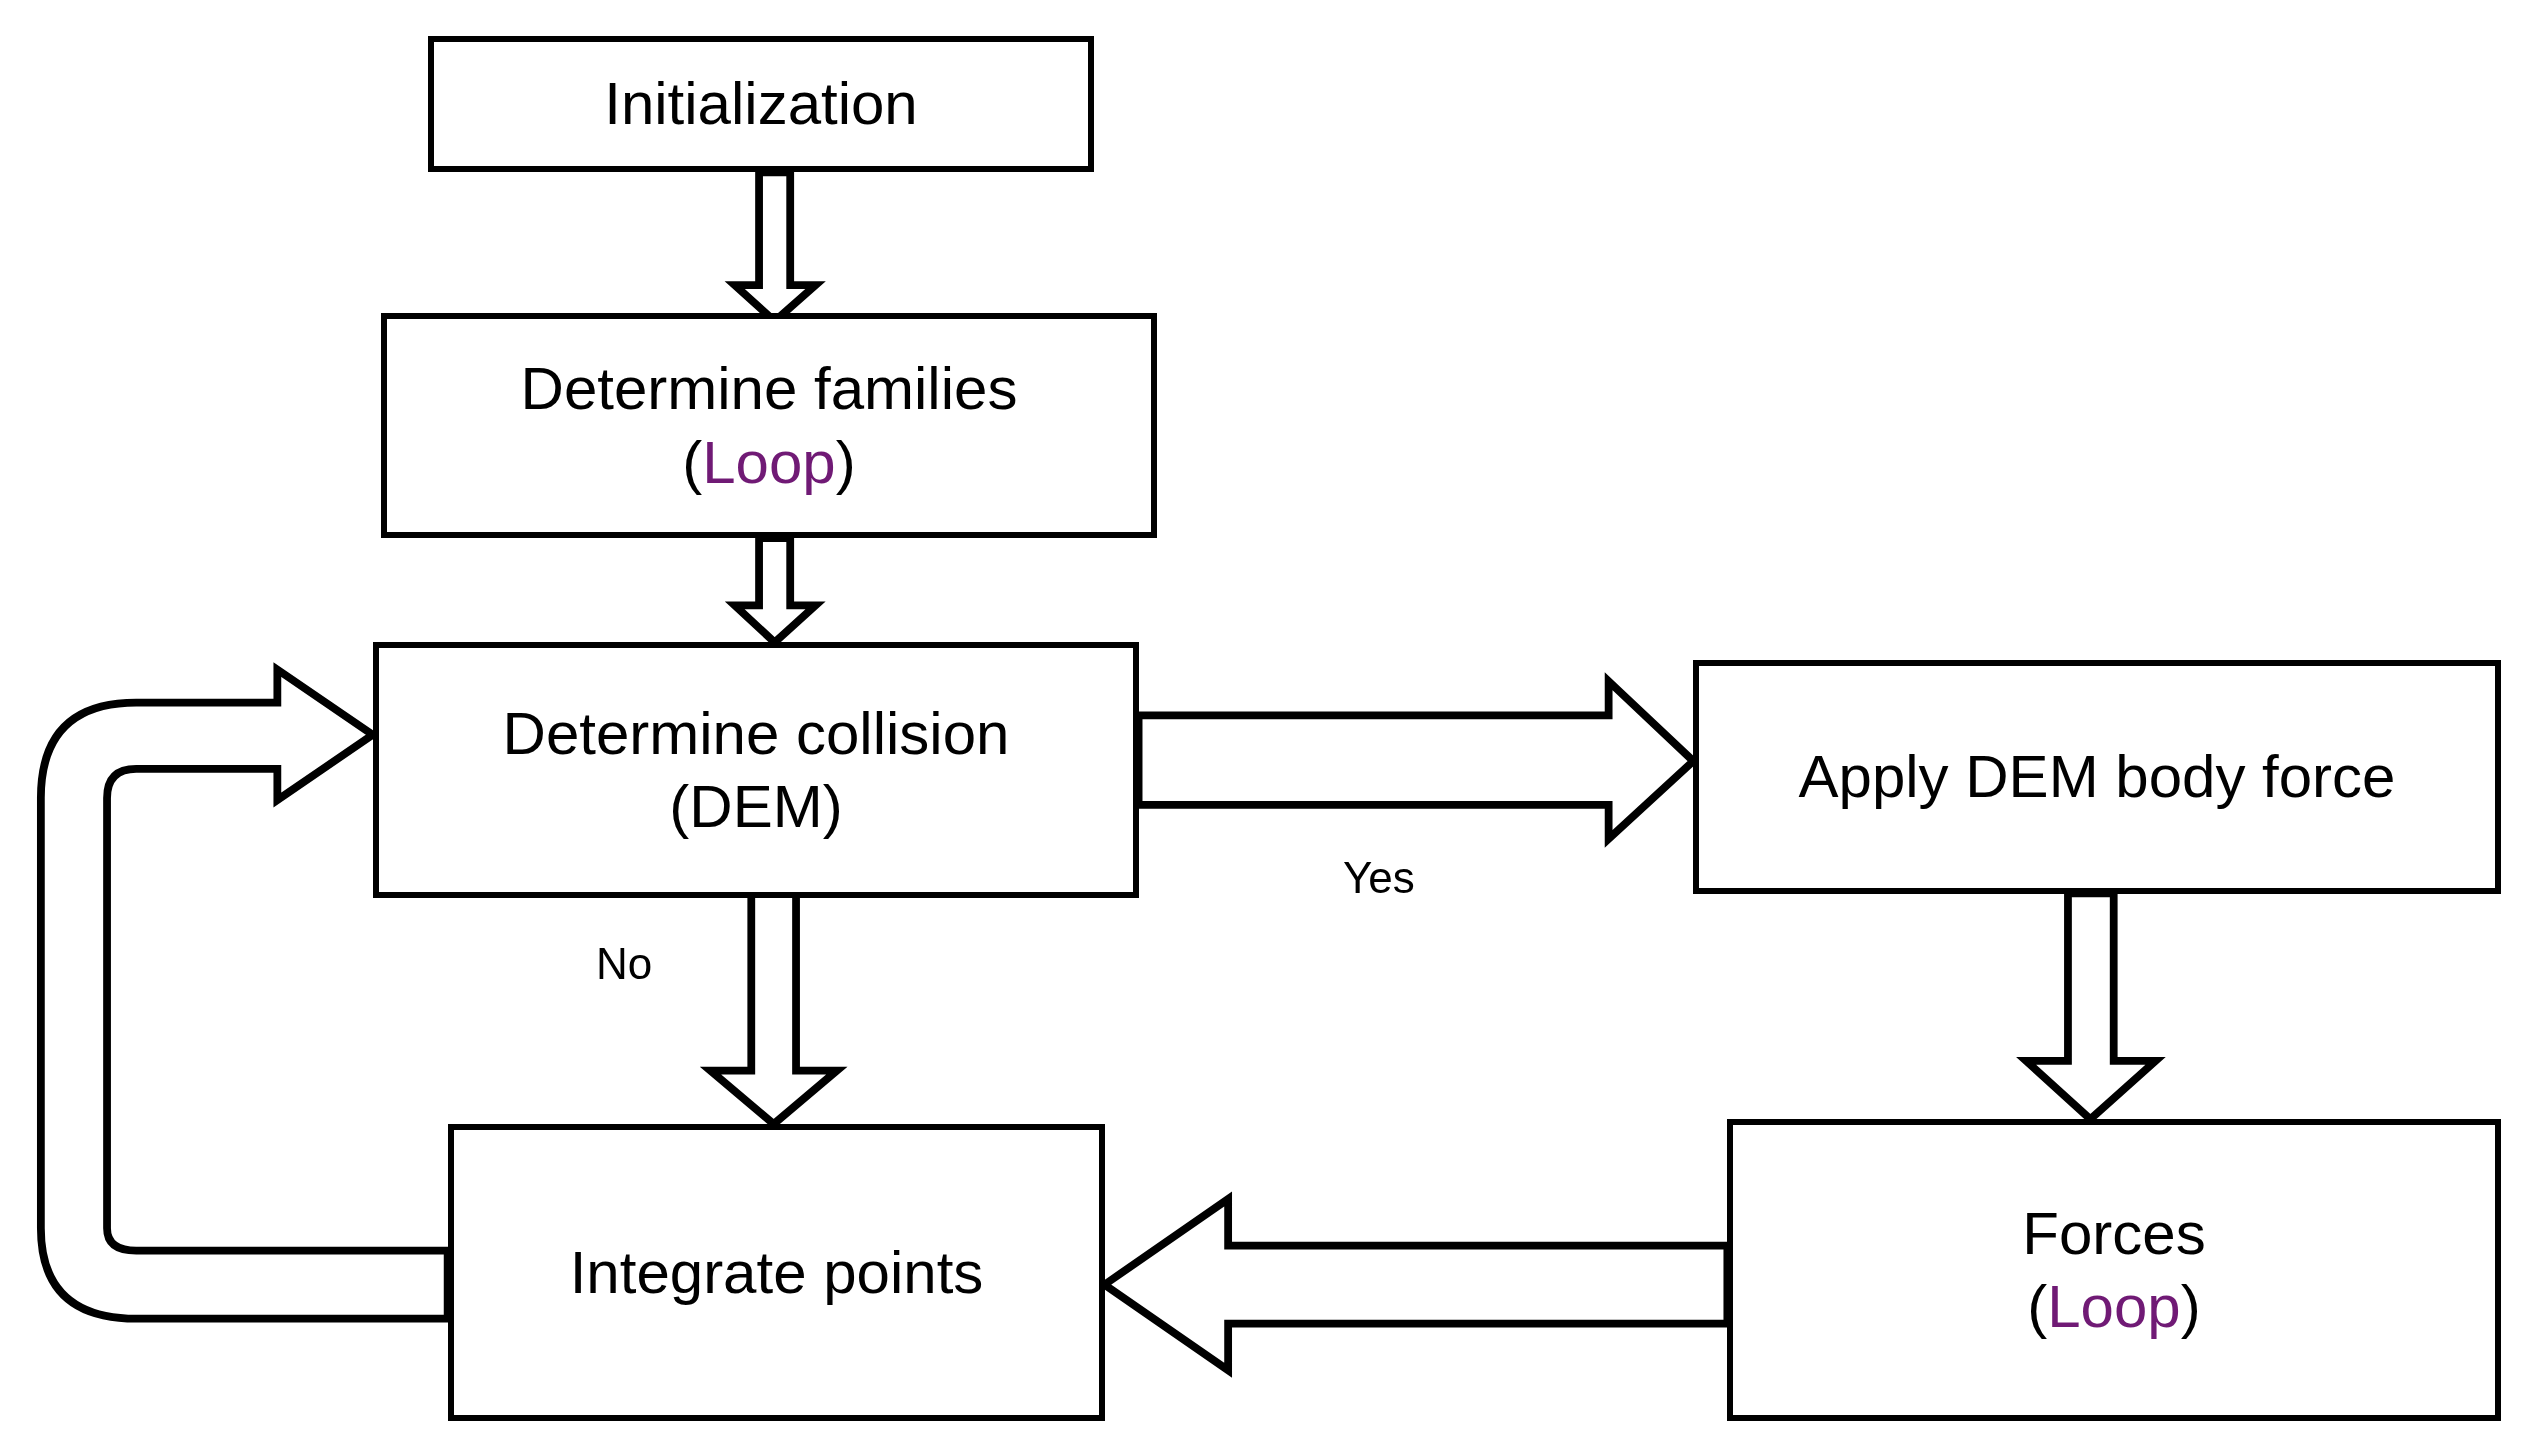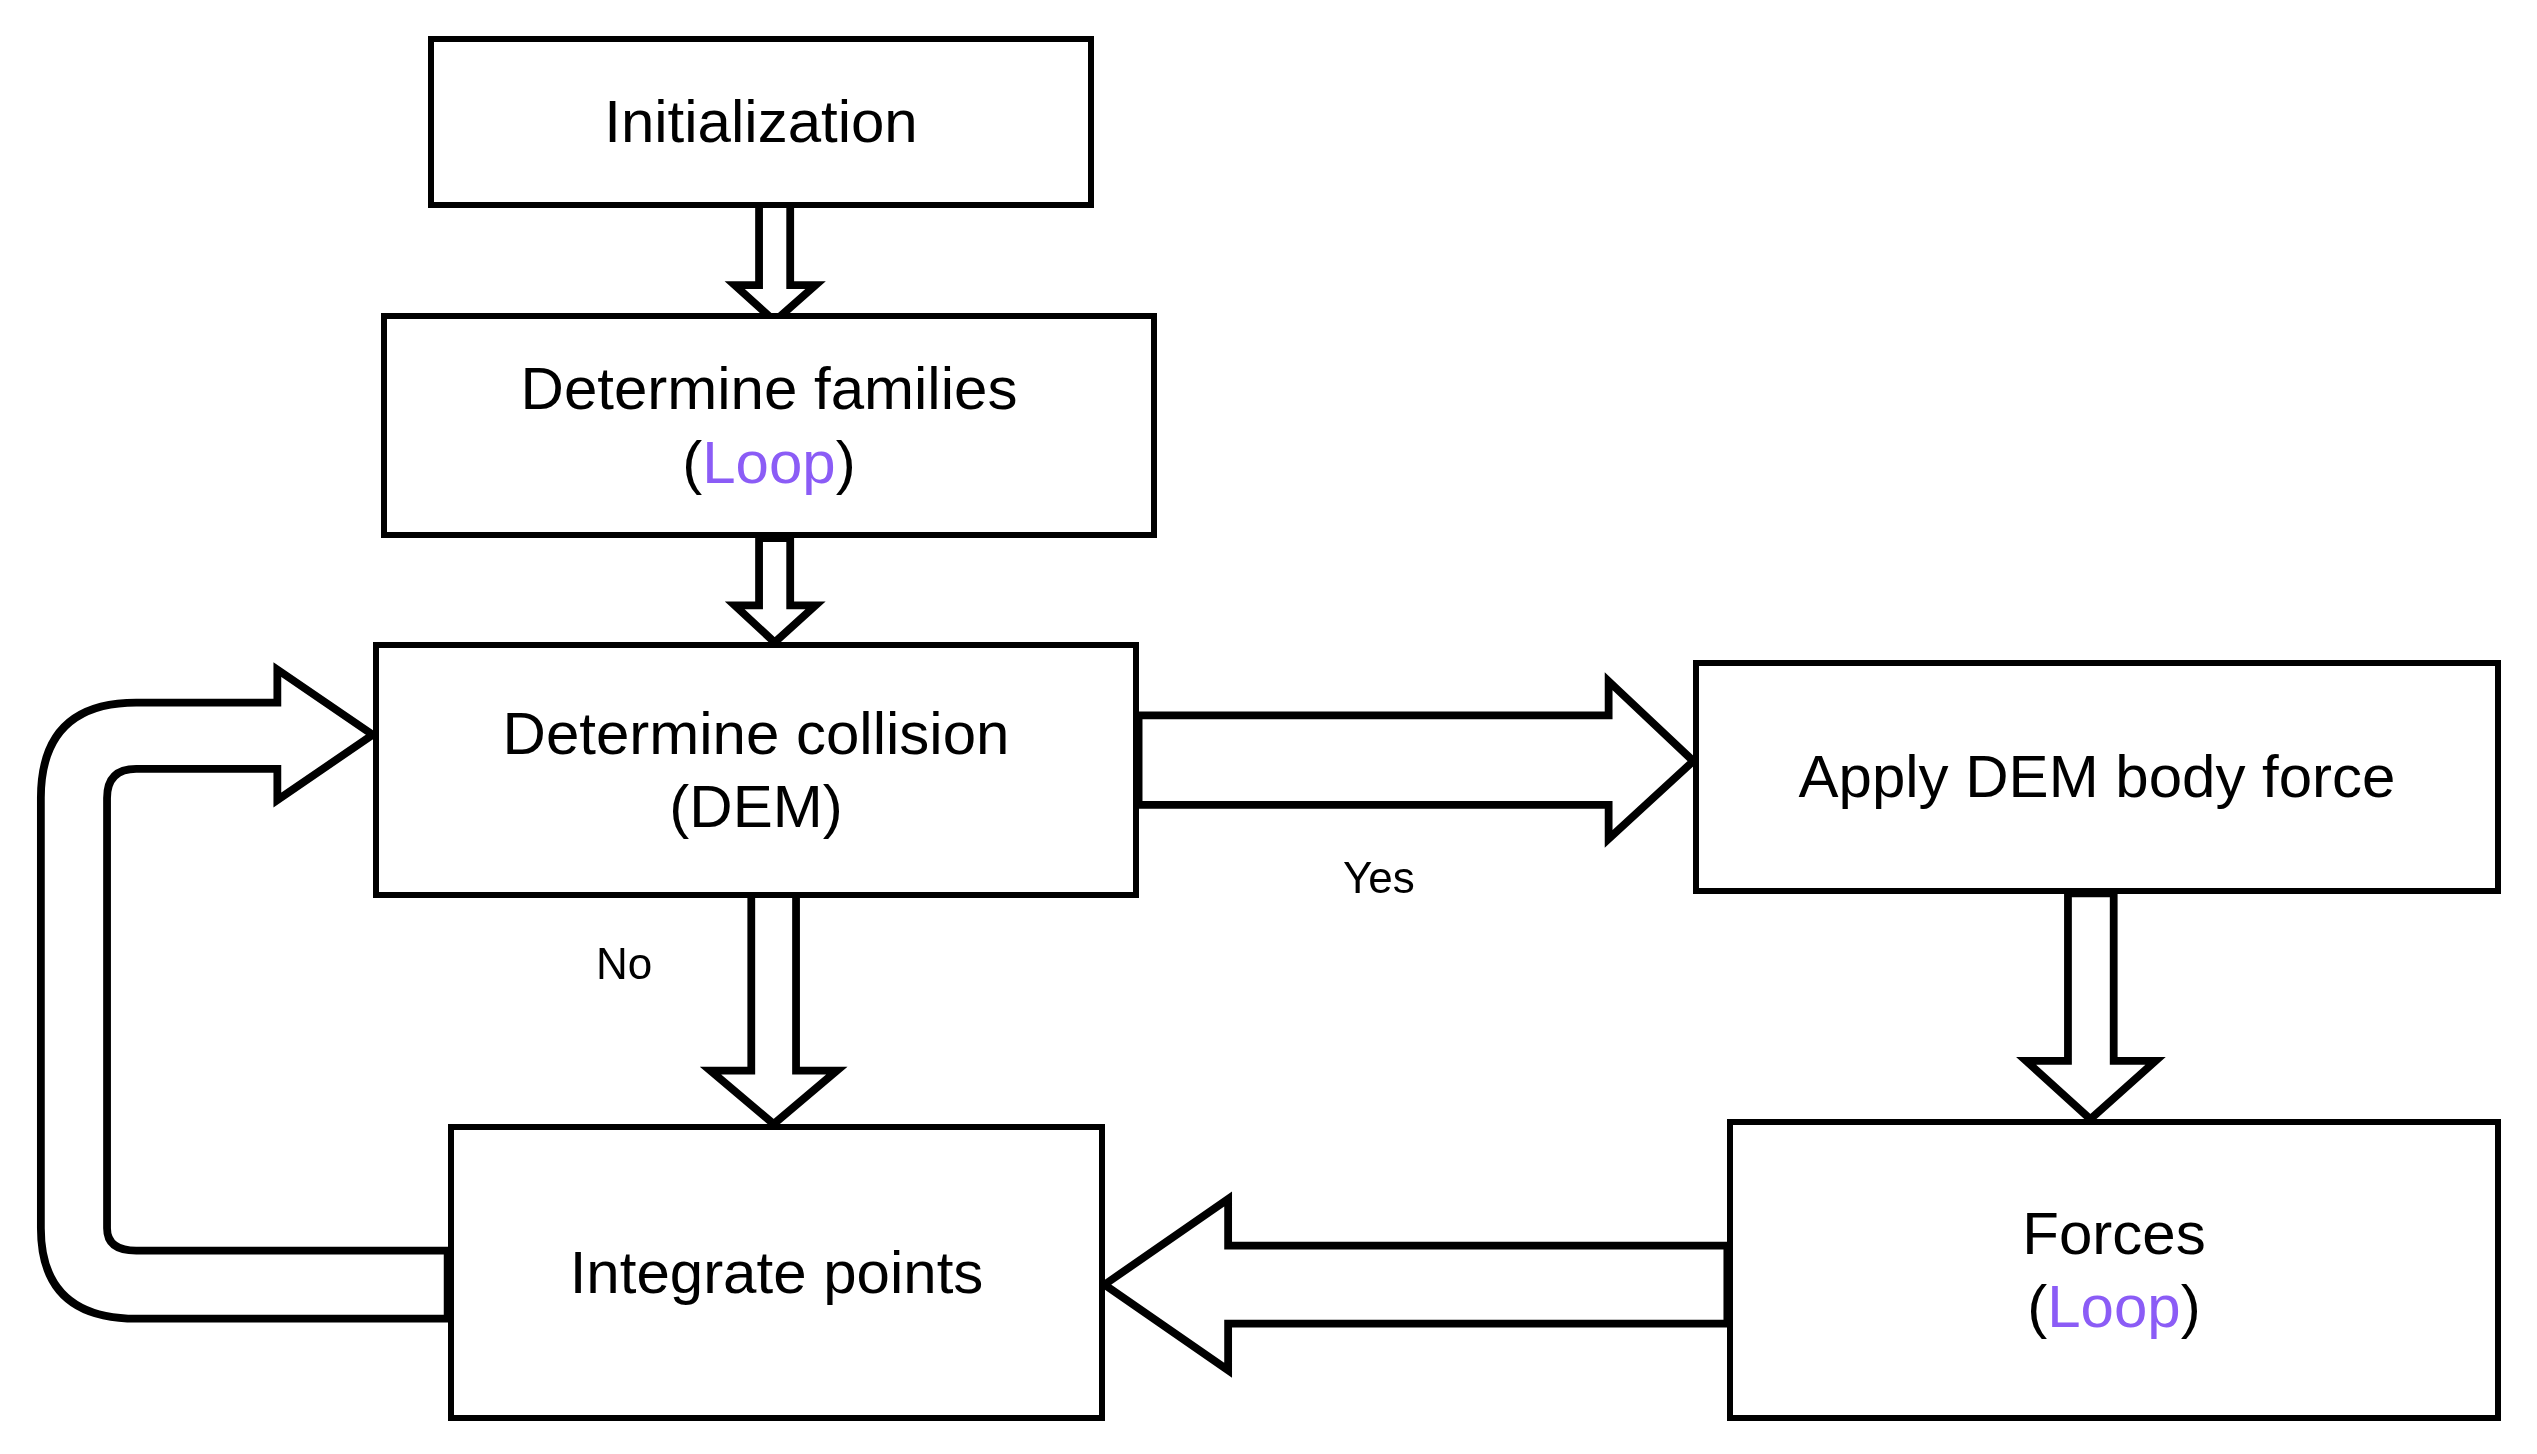--- a/index.html
+++ b/index.html
@@ -37,21 +37,21 @@
     color: #000000;
     font-size: 60px;
     line-height: 1.22;
     z-index: 3;
   }
   .node .line {
     display: block;
     white-space: nowrap;
   }
   .loopword {
-    color: #8b5cf6;
+    color: #701a75;
   }
   .edge-label {
     position: absolute;
     color: #000000;
     font-size: 44px;
     line-height: 1;
     z-index: 4;
     white-space: nowrap;
   }
 </style>
@@ -85,21 +85,21 @@
              L 285,822
              L 285,790
              L 140,790
              Q 110,790 110,820
              L 110,1262
              Q 110,1285 140,1285
              L 460,1285
              Z" fill="#ffffff" stroke="#000000" stroke-width="8" stroke-linejoin="miter"></path>
   </svg>
 
-  <div class="node" style="left:428px; top:36px; width:666px; height:172px;">
+  <div class="node" style="left:428px; top:36px; width:666px; height:136px;">
     <span class="line">Initialization</span>
   </div>
 
   <div class="node" style="left:381px; top:313px; width:776px; height:225px;">
     <span class="line">Determine families</span>
     <span class="line"><span>(</span><span class="loopword">Loop</span><span>)</span></span>
   </div>
 
   <div class="node" style="left:373px; top:642px; width:766px; height:256px;">
     <span class="line">Determine collision</span>

